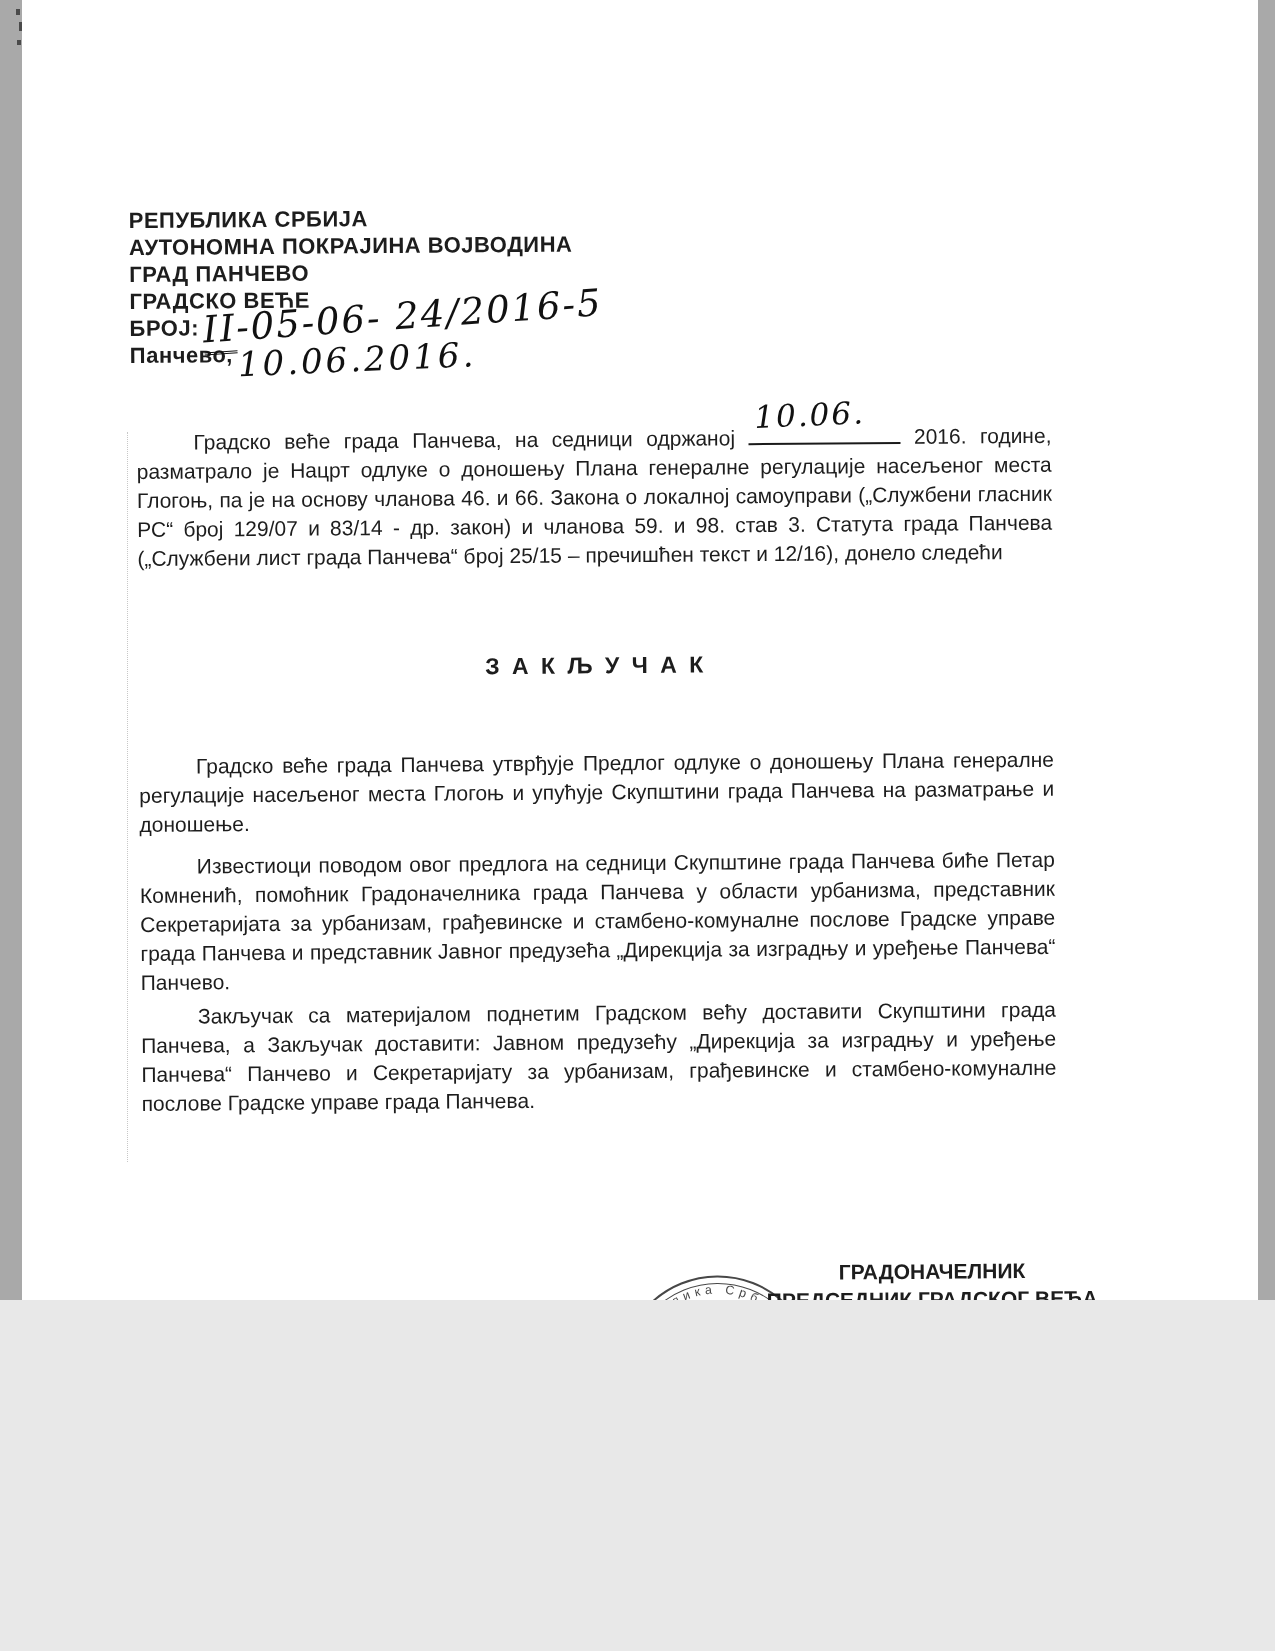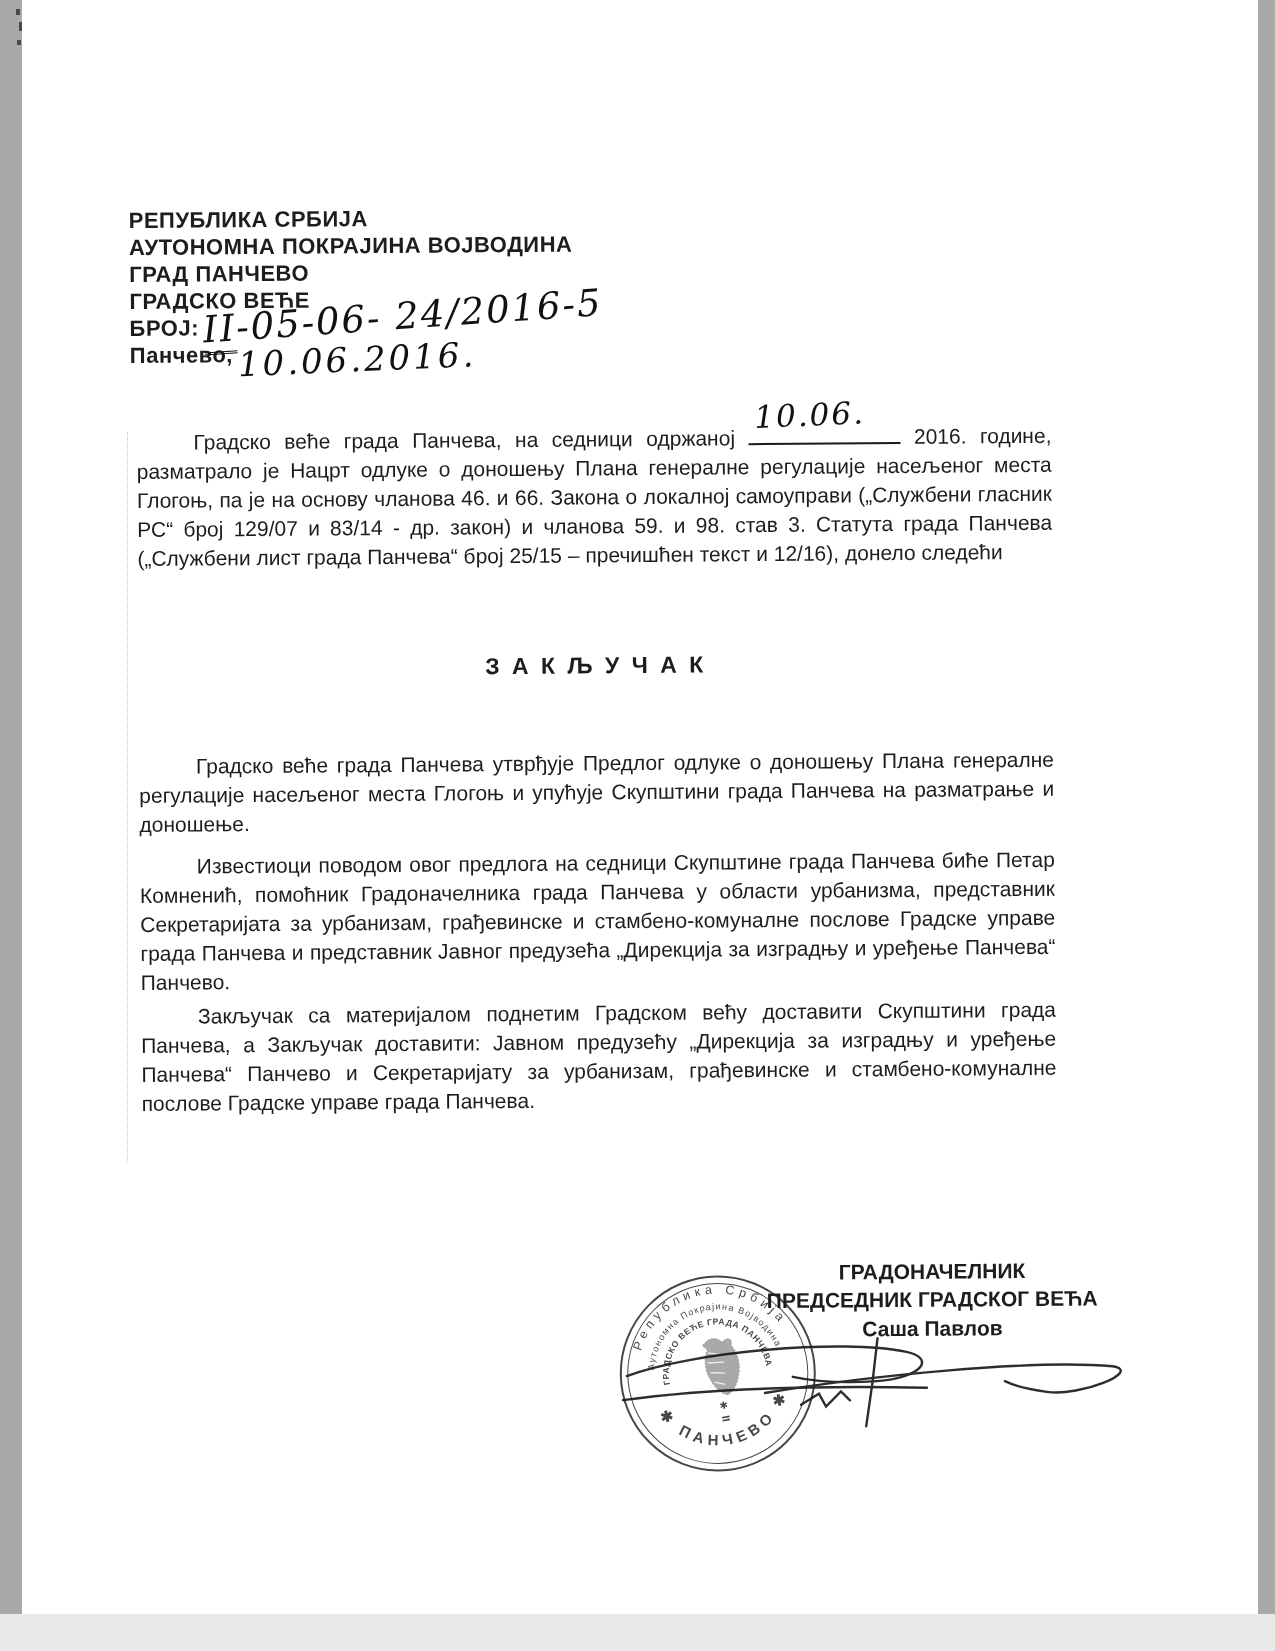--- a/index.html
+++ b/index.html
@@ -1,18 +1,18 @@
 <!DOCTYPE html>
 <html lang="sr"><head>
 <meta charset="utf-8">
 <style>
   html,body{margin:0;padding:0;background:#e8e8e8;}
   .scan{
     position:relative;
-    width:1275px;height:1614px;
+    width:1275px;height:1300px;
     background:#ffffff;
     overflow:hidden;
     font-family:"Liberation Sans",sans-serif;
     color:#1d1d1d;
   }
   .edge-strip{position:absolute;top:0;height:100%;background:#a9a9a9;}
   .edge-strip.left{left:0;width:22px;}
   .edge-strip.right{left:1258px;width:17px;}
   .speck{position:absolute;background:#4a4a4a;}
   .margin-artifact{

